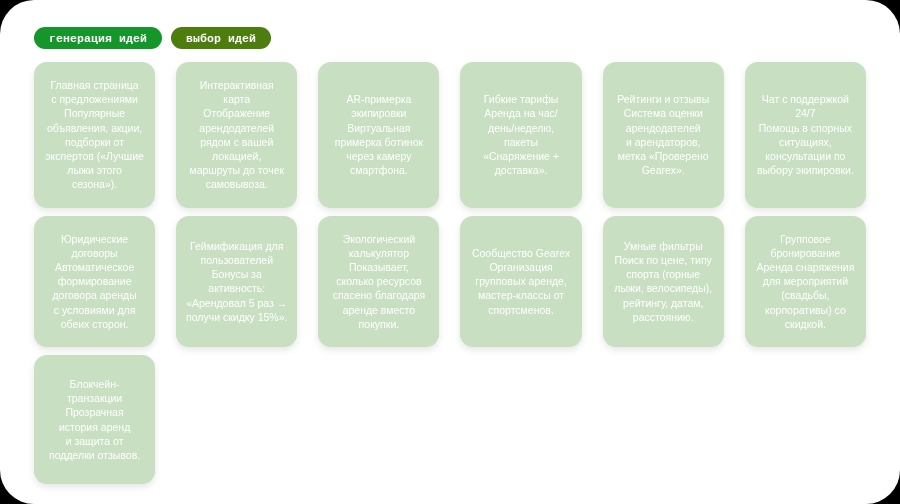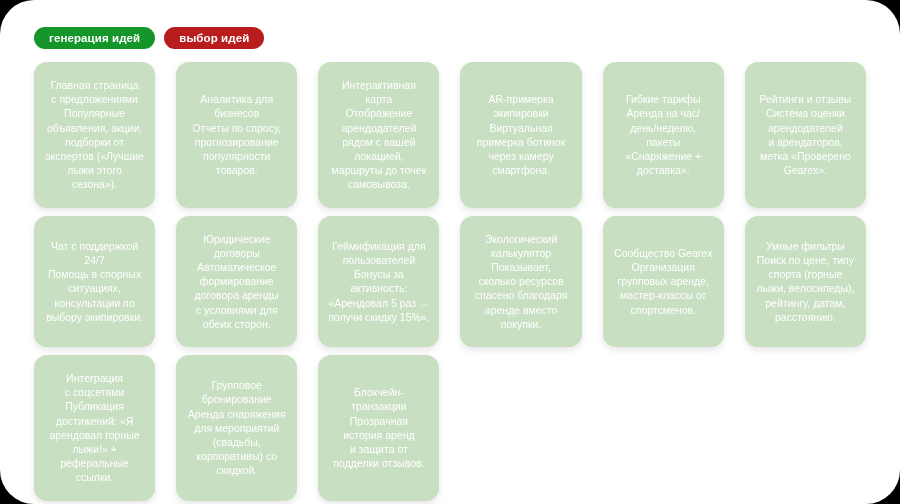--- a/index.html
+++ b/index.html
@@ -36,27 +36,28 @@
     justify-content: center;
     height: 22px;
     padding: 8px 15px;
     border-radius: 12px;
     font-size: 11.5px;
     font-weight: bold;
     letter-spacing: 0.1px;
     white-space: nowrap;
     box-sizing: border-box;
     user-select: none;
+    font-family: Liberation Mono, monospace;
   }
   .pill.active {
     background: #14962b;
     color: #ffffff;
   }
   .pill.inactive {
-    background: #b91c1c;
+    background: #4d7c0f;
     color: #ffffff;
     font-weight: bold;
   }
   .grid {
     position: absolute;
     left: 34px;
     top: 62px;
     width: 832px;
     display: grid;
     grid-template-columns: repeat(6, 1fr);
@@ -103,28 +104,20 @@
         <div class="card-text">Главная страница
 с предложениями
 Популярные
 объявления, акции,
 подборки от
 экспертов («Лучшие
 лыжи этого
 сезона»).</div>
       </div>
     <div class="card row-1">
-        <div class="card-text">Аналитика для
-бизнесов
-Отчеты по спросу,
-прогнозирование
-популярности
-товаров.</div>
-      </div>
-    <div class="card row-1">
         <div class="card-text">Интерактивная
 карта
 Отображение
 арендодателей
 рядом с вашей
 локацией,
 маршруты до точек
 самовывоза.</div>
       </div>
     <div class="card row-1">
@@ -196,30 +189,20 @@
       </div>
     <div class="card row-3">
         <div class="card-text">Умные фильтры
 Поиск по цене, типу
 спорта (горные
 лыжи, велосипеды),
 рейтингу, датам,
 расстоянию.</div>
       </div>
     <div class="card row-3">
-        <div class="card-text">Интеграция
-с соцсетями
-Публикация
-достижений: «Я
-арендовал горные
-лыжи!» +
-реферальные
-ссылки.</div>
-      </div>
-    <div class="card row-3">
         <div class="card-text">Групповое
 бронирование
 Аренда снаряжения
 для мероприятий
 (свадьбы,
 корпоративы) со
 скидкой.</div>
       </div>
     <div class="card row-3">
         <div class="card-text">Блокчейн-

